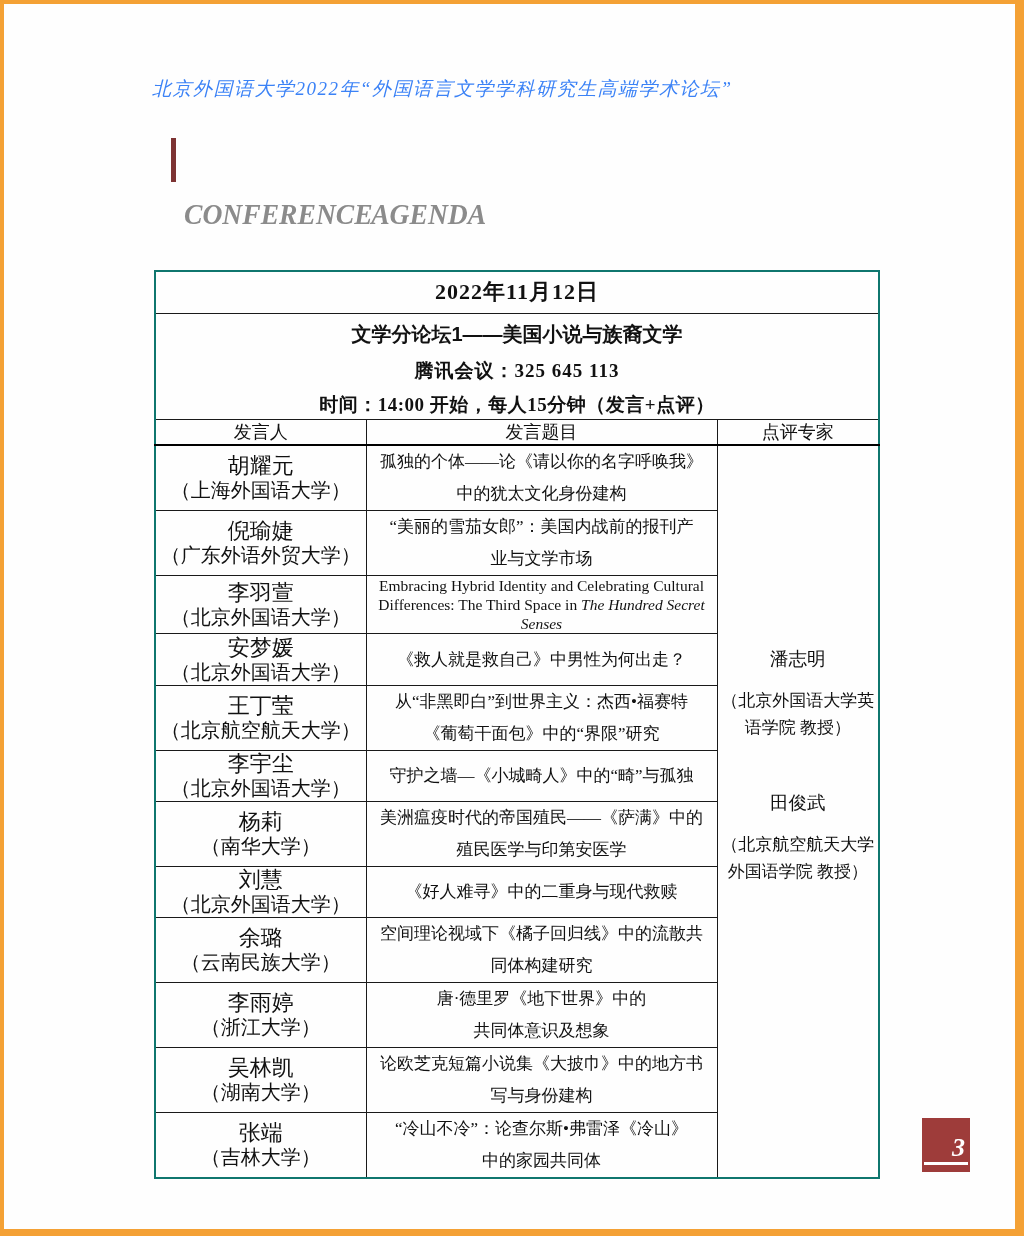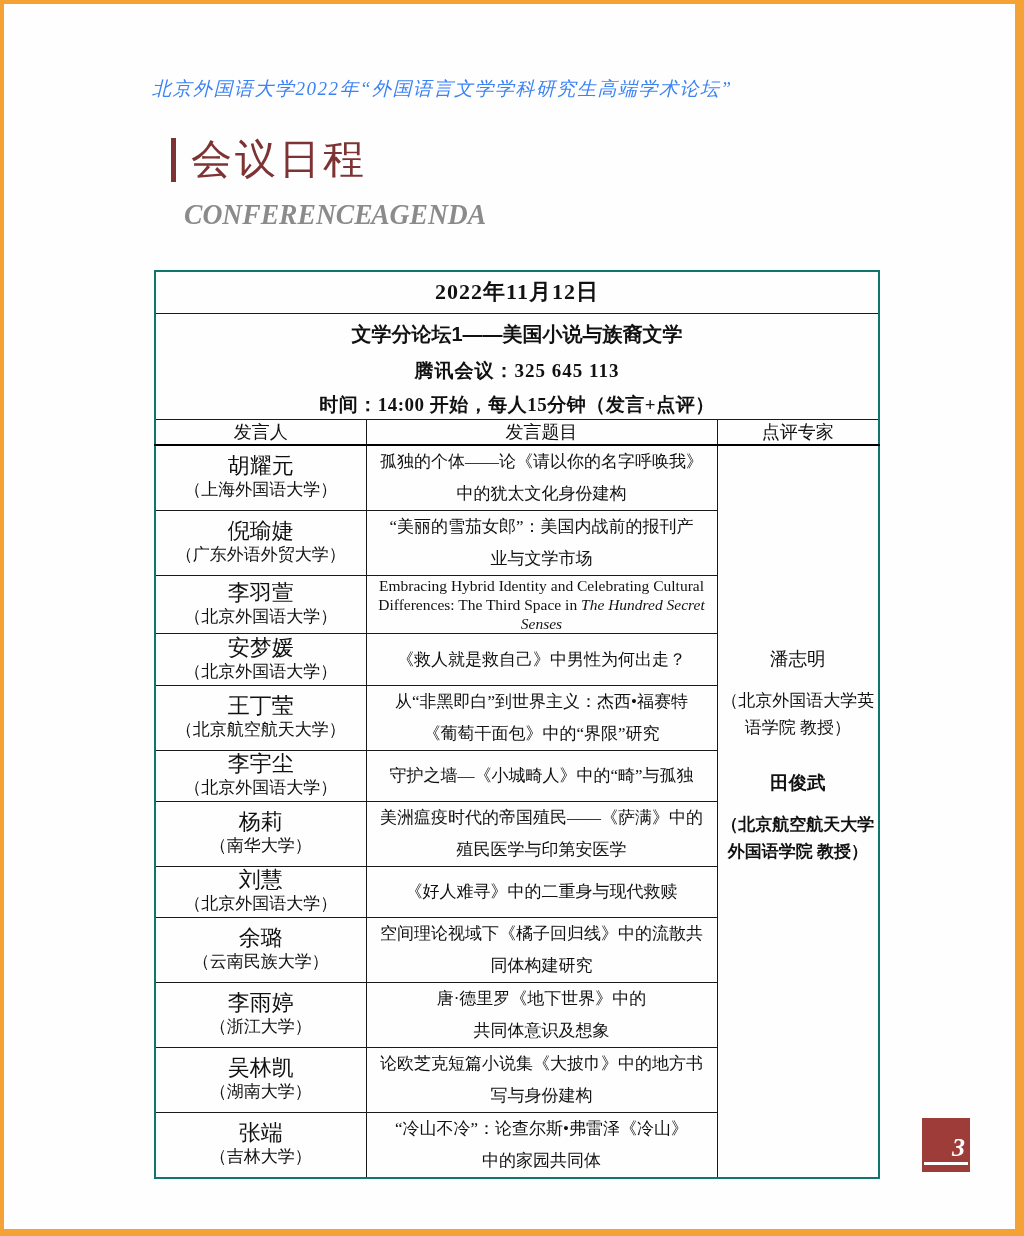--- a/index.html
+++ b/index.html
@@ -75,21 +75,21 @@
   }
   .forum-meeting { font-weight:bold; font-size:19px; margin-bottom:8px; letter-spacing:1px; }
   .forum-time { font-weight:bold; font-size:19px; letter-spacing:0.5px; }
   tr.colhead td {
     height:26px;
     font-size:18px;
     border-bottom:2px solid #000;
   }
   td.speaker-cell { line-height:24px; }
   .speaker-name { font-size:22px; }
-  .speaker-affil { font-size:17px; }
+  .speaker-affil { font-size:20px; }
   td.topic-cell {
     font-size:17px; line-height:32px;
     white-space:pre-line;
     padding:0 3px;
   }
   td.topic-cell.en {
     font-size:15.5px; line-height:19px;
     white-space:normal;
     padding:0 8px;
     margin-top:36px;
@@ -99,21 +99,21 @@
     vertical-align:top;
     position:relative;
     overflow:visible;
   }
   .reviewer-block {
     position:absolute; left:50%;
     transform:translateX(-50%);
     width:210px; text-align:center;
   }
   .reviewer-block.b1 { top:200px; }
-  .reviewer-block.b2 { top:324px;font-weight:bold; }
+  .reviewer-block.b2 { top:344px; }
   .rev-name { font-size:18.5px; margin-bottom:16px; }
   .rev-affil { font-size:17px; line-height:27px; white-space:pre-line; }
   .pagenum-box {
     position:absolute; left:922px; top:1118px;
     width:48px; height:54px;
     background:#9e3c3a;
     z-index:60;
   }
   .pagenum-line {
     position:absolute; left:2px; right:2px; bottom:7px;
@@ -128,21 +128,20 @@
 </style>
 </head>
 <body>
 
 <div class="page-border"></div>
 
 <div class="doc-header">北京外国语大学2022年“外国语言文学学科研究生高端学术论坛”</div>
 
 <div class="title-row">
   <div class="title-bar"></div>
-  <div class="title-text">会议日程</div>
 </div>
 
 <div class="subtitle">CONFERENCE AGENDA</div>
 
 <table class="agenda">
   <colgroup>
     <col style="width:211px">
     <col style="width:351px">
     <col style="width:162px">
   </colgroup>

